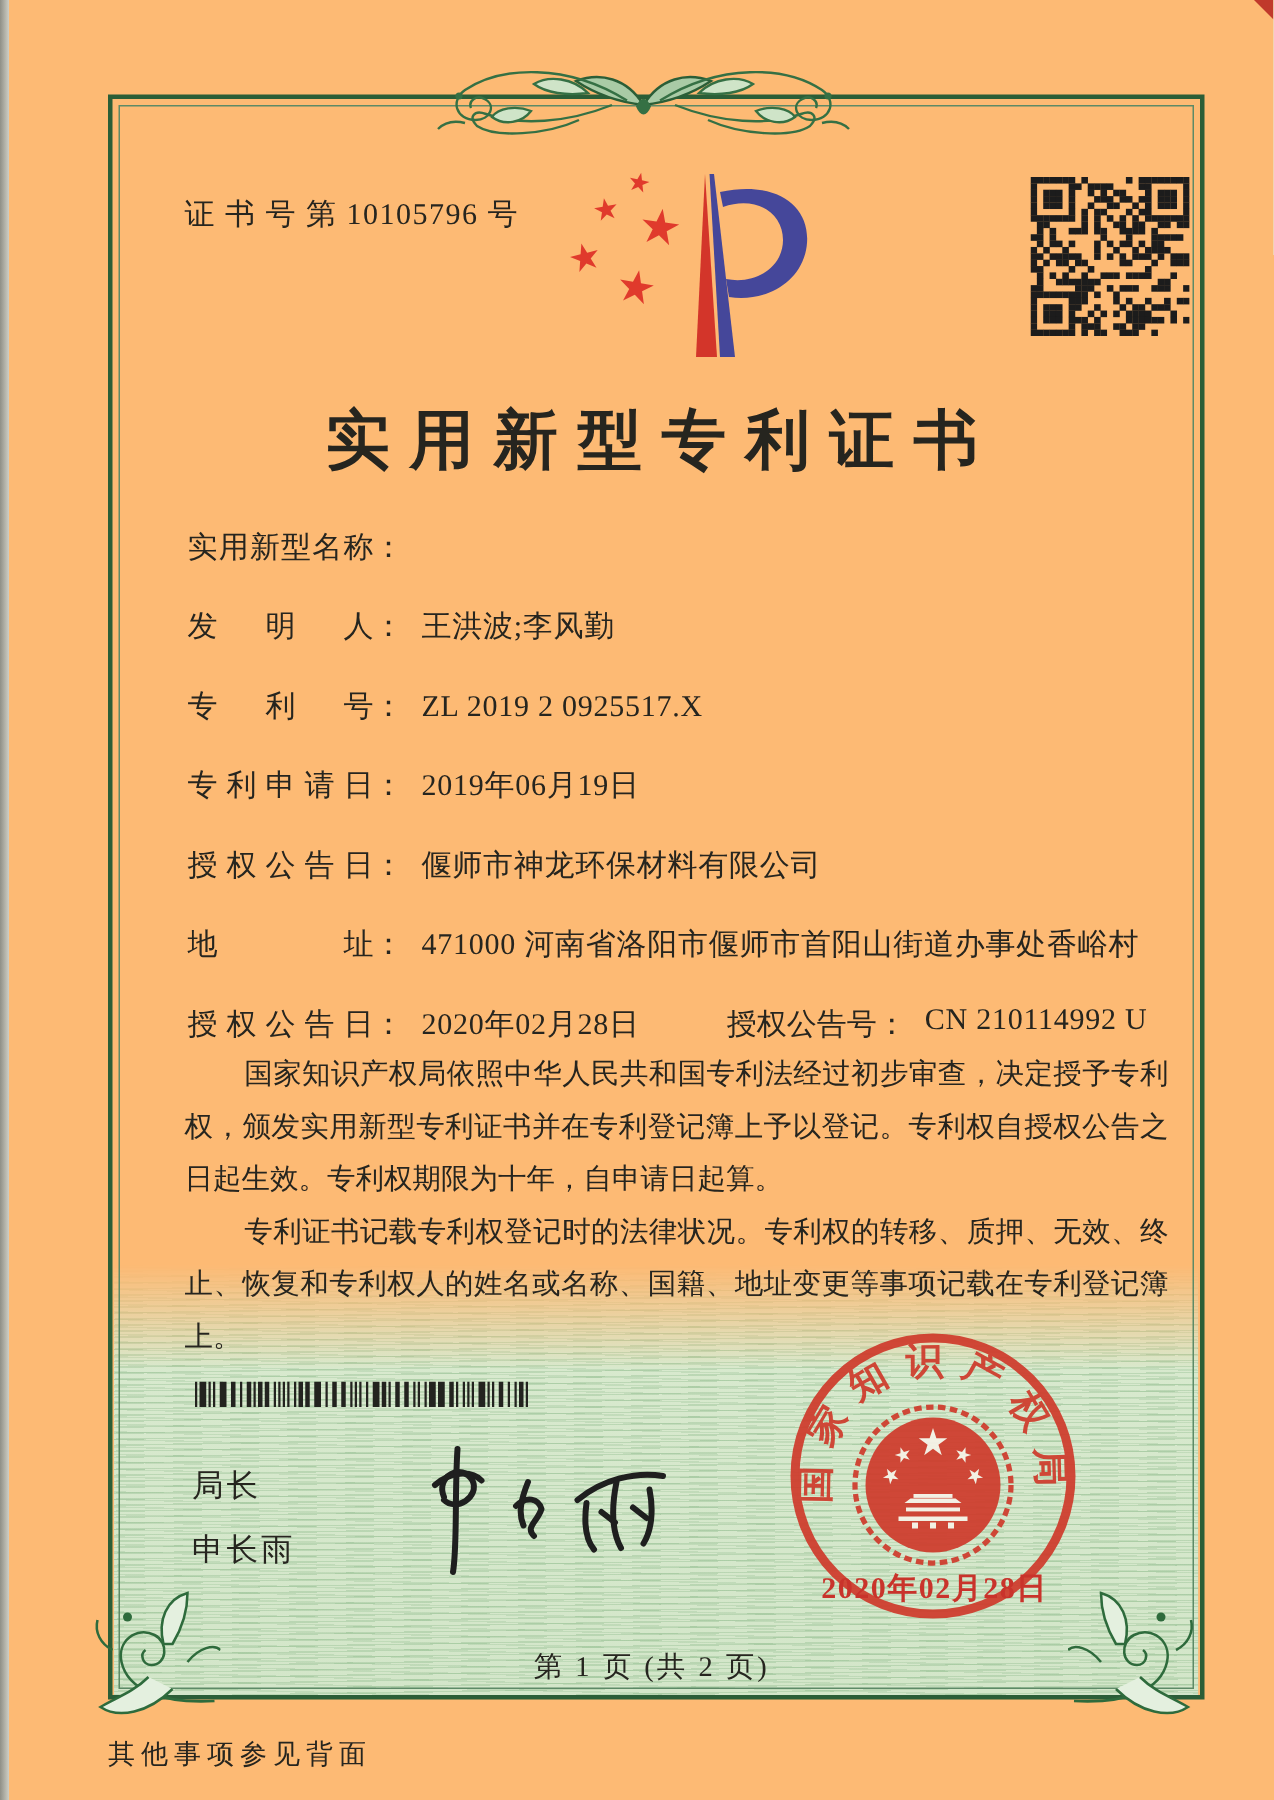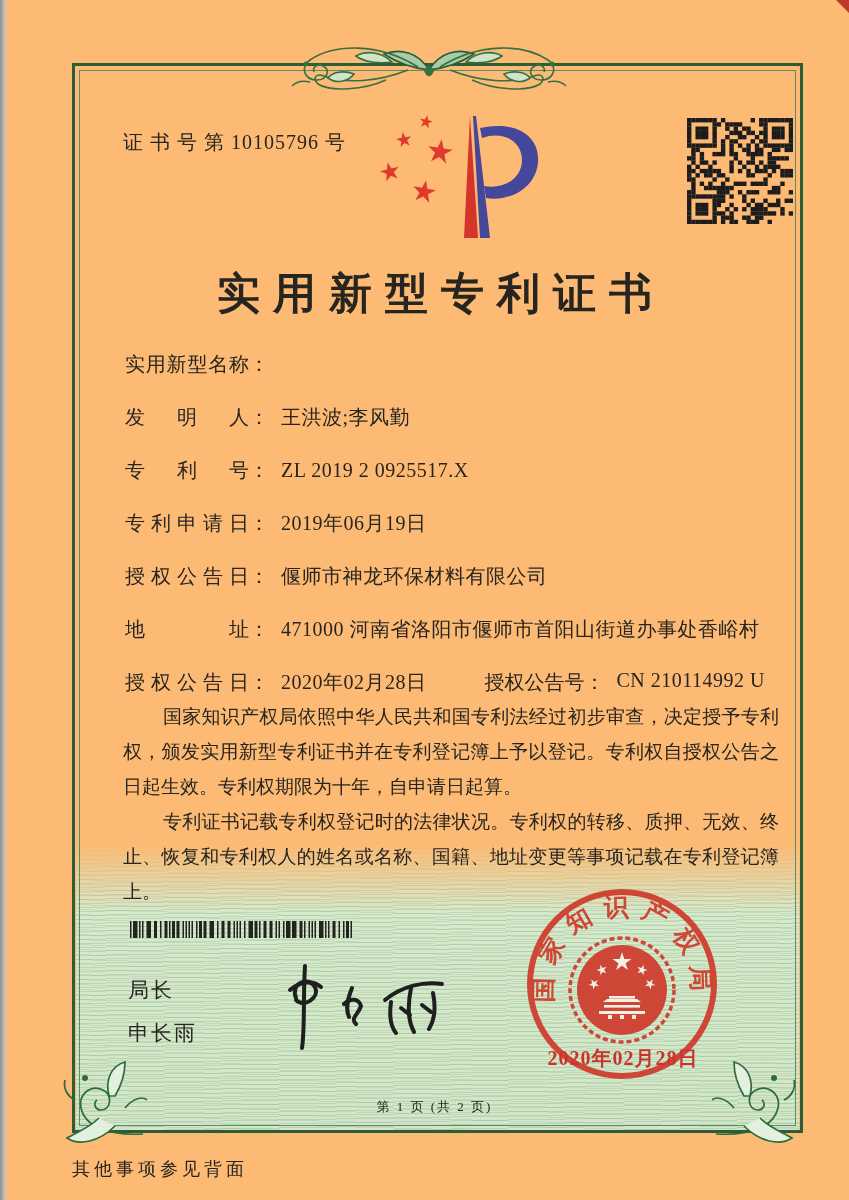--- a/index.html
+++ b/index.html
@@ -41,21 +41,21 @@
   .paras p{margin:0;text-indent:2.1em;}
 
   .barcode{position:absolute;left:130px;top:921px;z-index:3;}
   .director{position:absolute;left:128px;top:976px;font-size:21px;letter-spacing:2px;z-index:3;}
   .director .name{margin-top:15px;}
   .signature{position:absolute;left:252px;top:938px;z-index:4;}
   .seal{position:absolute;left:522px;top:884px;z-index:4;}
   .seal-date{position:absolute;left:537px;top:1045px;width:172px;text-align:center;
              color:#c9332b;font-size:20px;letter-spacing:1px;z-index:5;font-weight:600;}
   .page-footer{position:absolute;left:72px;top:1098px;width:725px;text-align:center;
-               font-size:13px;letter-spacing:2px;z-index:3;}
+               font-size:19px;letter-spacing:2px;z-index:3;}
   .back-note{position:absolute;left:72px;top:1157px;width:725px;text-align:left;
              font-size:18px;letter-spacing:4px;z-index:3;}
 </style>
 </head>
 <body>
 
 <div class="page">
 
   <div class="scan-edge"></div>
   <div class="scan-corner"></div>

